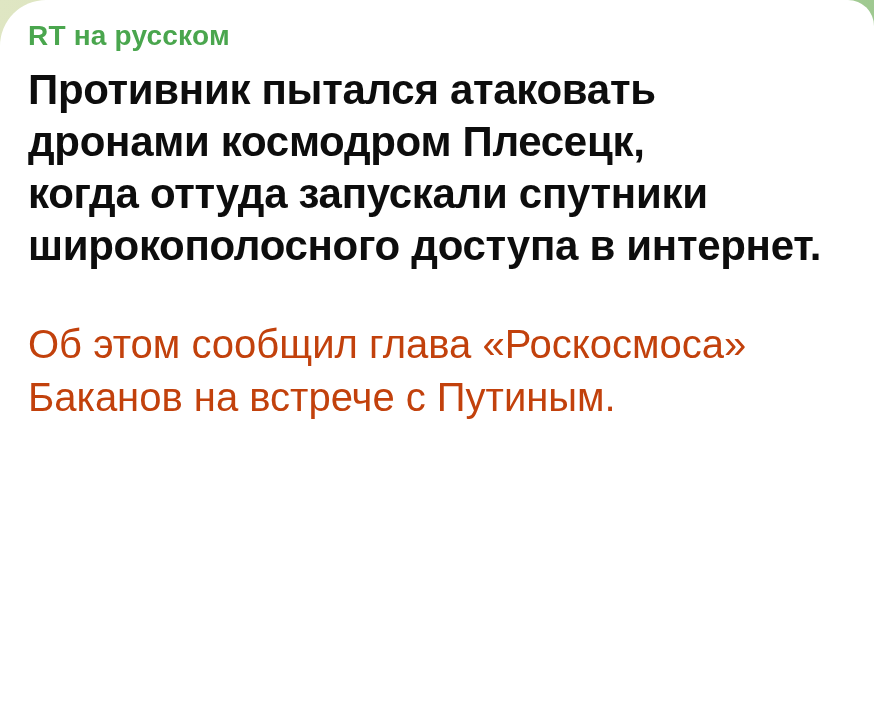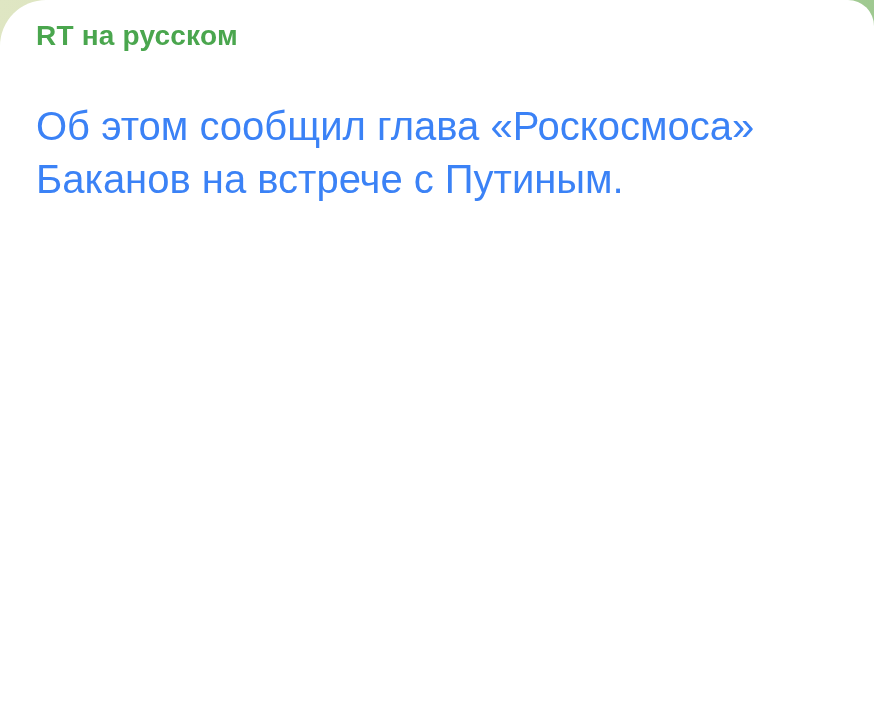--- a/index.html
+++ b/index.html
@@ -19,21 +19,21 @@
     height: 709px;
     background: linear-gradient(100deg, #dfe6c3 0%, #d4e0b4 45%, #a8cd96 80%, #8fc287 100%);
   }
   .bubble {
     position: absolute;
     inset: 0;
     background: #ffffff;
     border-top-left-radius: 46px;
     border-top-right-radius: 26px;
     box-sizing: border-box;
-    padding: 16px 20px 20px 36px;
+    padding: 16px 20px 20px 28px;
   }
   .channel {
     margin-top: 2px;
     font-size: 28px;
     font-weight: 700;
     letter-spacing: 0.2px;
     color: #4aa64e;
     line-height: 36px;
   }
   .headline {
@@ -54,16 +54,20 @@
   }
   .para-2 { margin-top: 46px; }
   .para-3 { margin-top: 56px; }
 </style>
 </head>
 <body>
 
 <div class="wallpaper">
   <div class="bubble" style="background: rgb(255, 255, 255);">
     <div class="channel" style="color: rgb(74, 166, 78);">RT на русском</div>
-    <div class="para para-2" style="color: #3b82f6;">Об этом сообщил глава «Роскосмоса»
+    <div class="headline">Противник пытался атаковать
+дронами космодром Плесецк,
+когда оттуда запускали спутники
+широкополосного доступа в интернет.</div>
+    <div class="para para-2" style="color: #c2410c;">Об этом сообщил глава «Роскосмоса»
 Баканов на встрече с Путиным.</div>
   </div>
 </div>
 
 </body></html>

